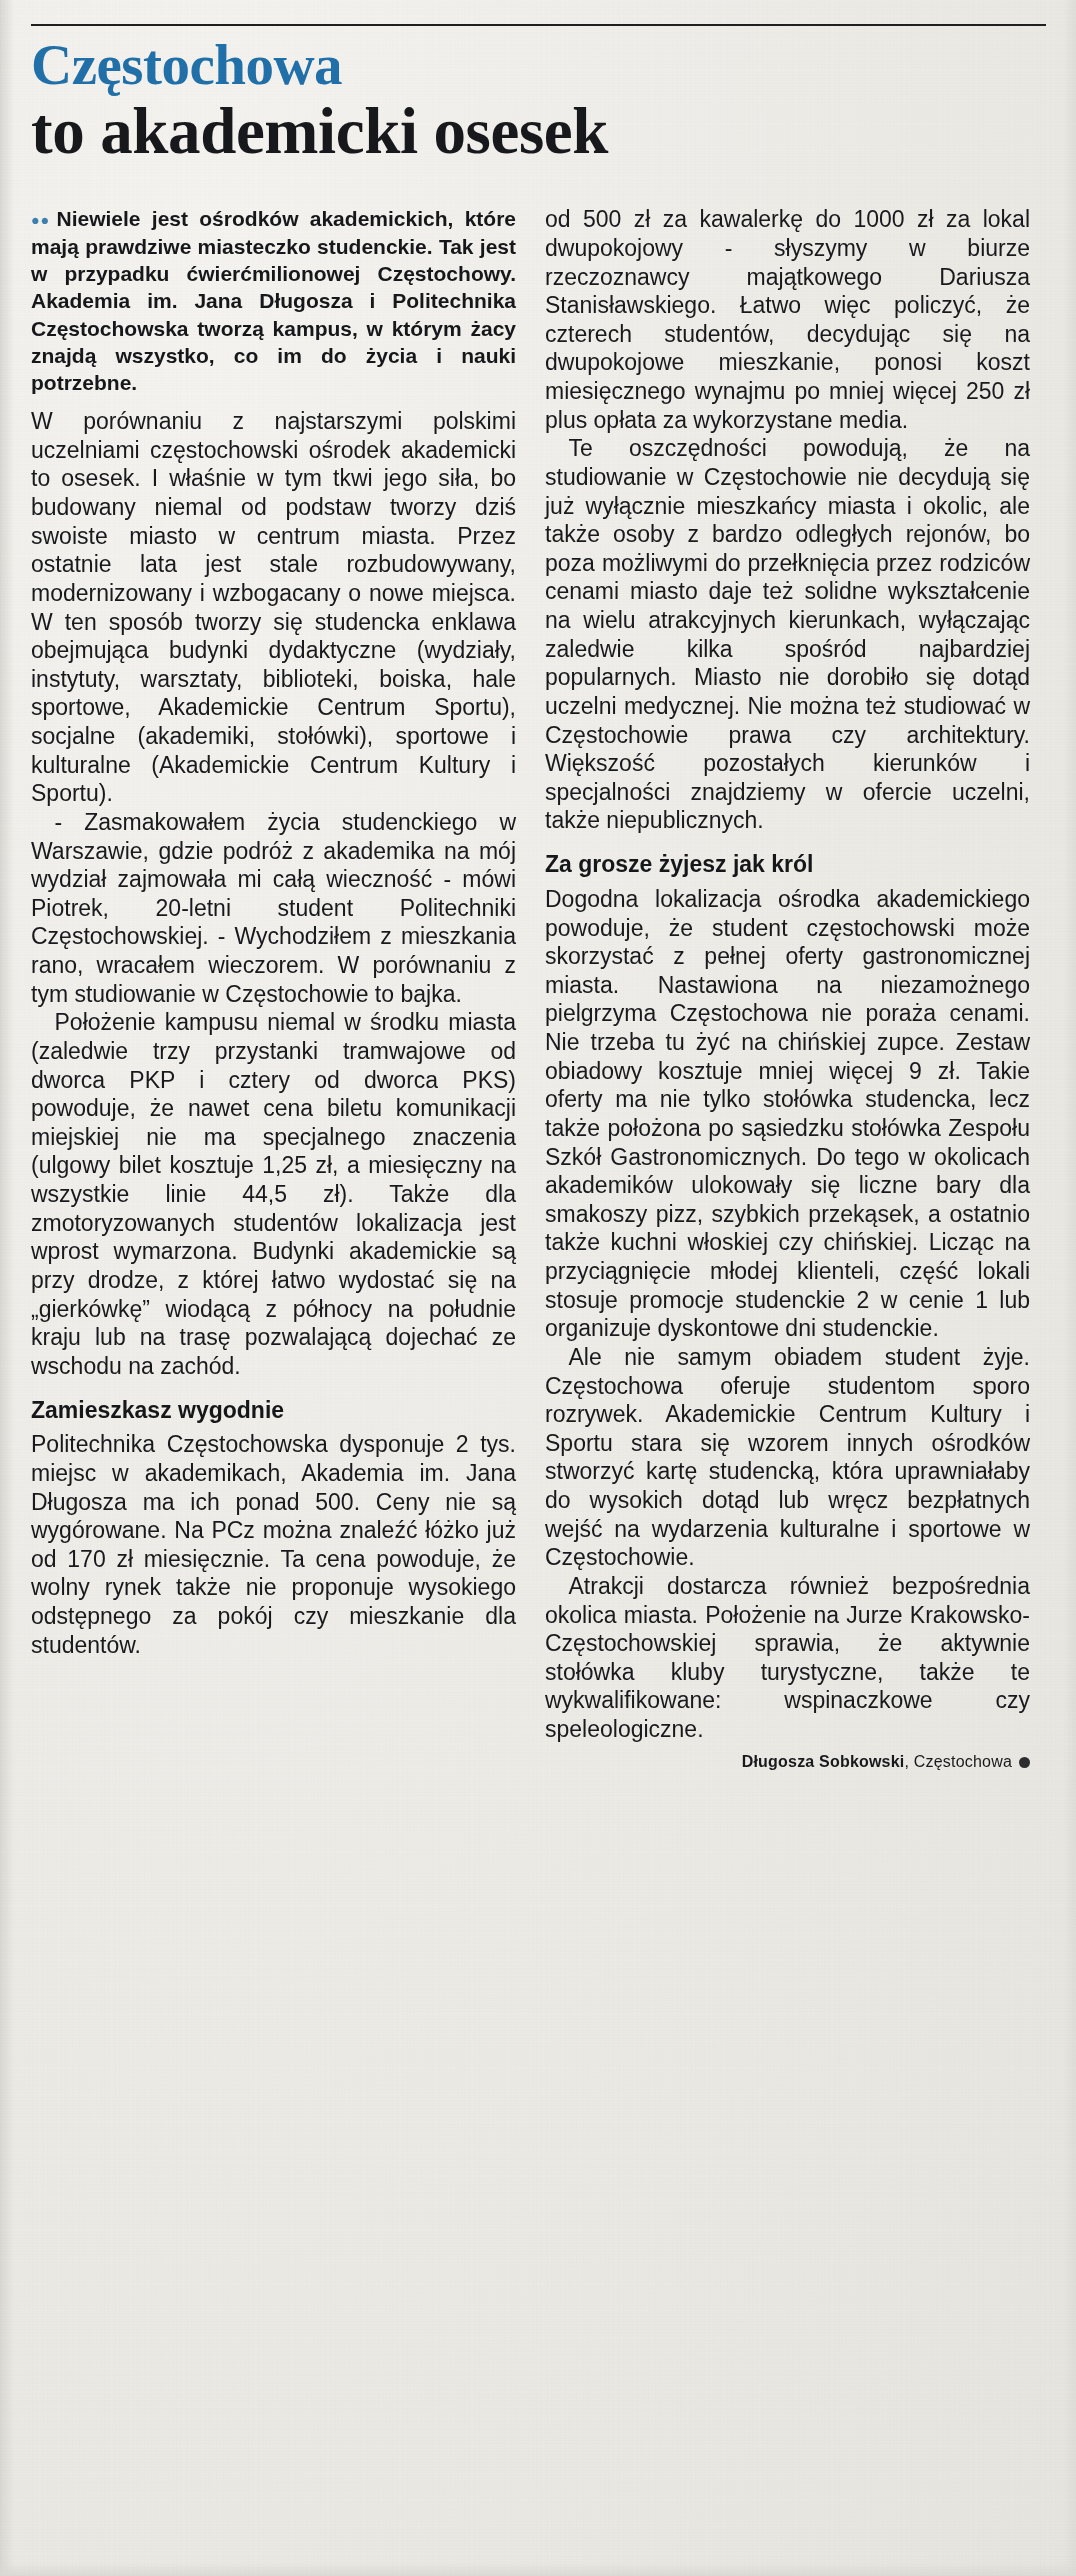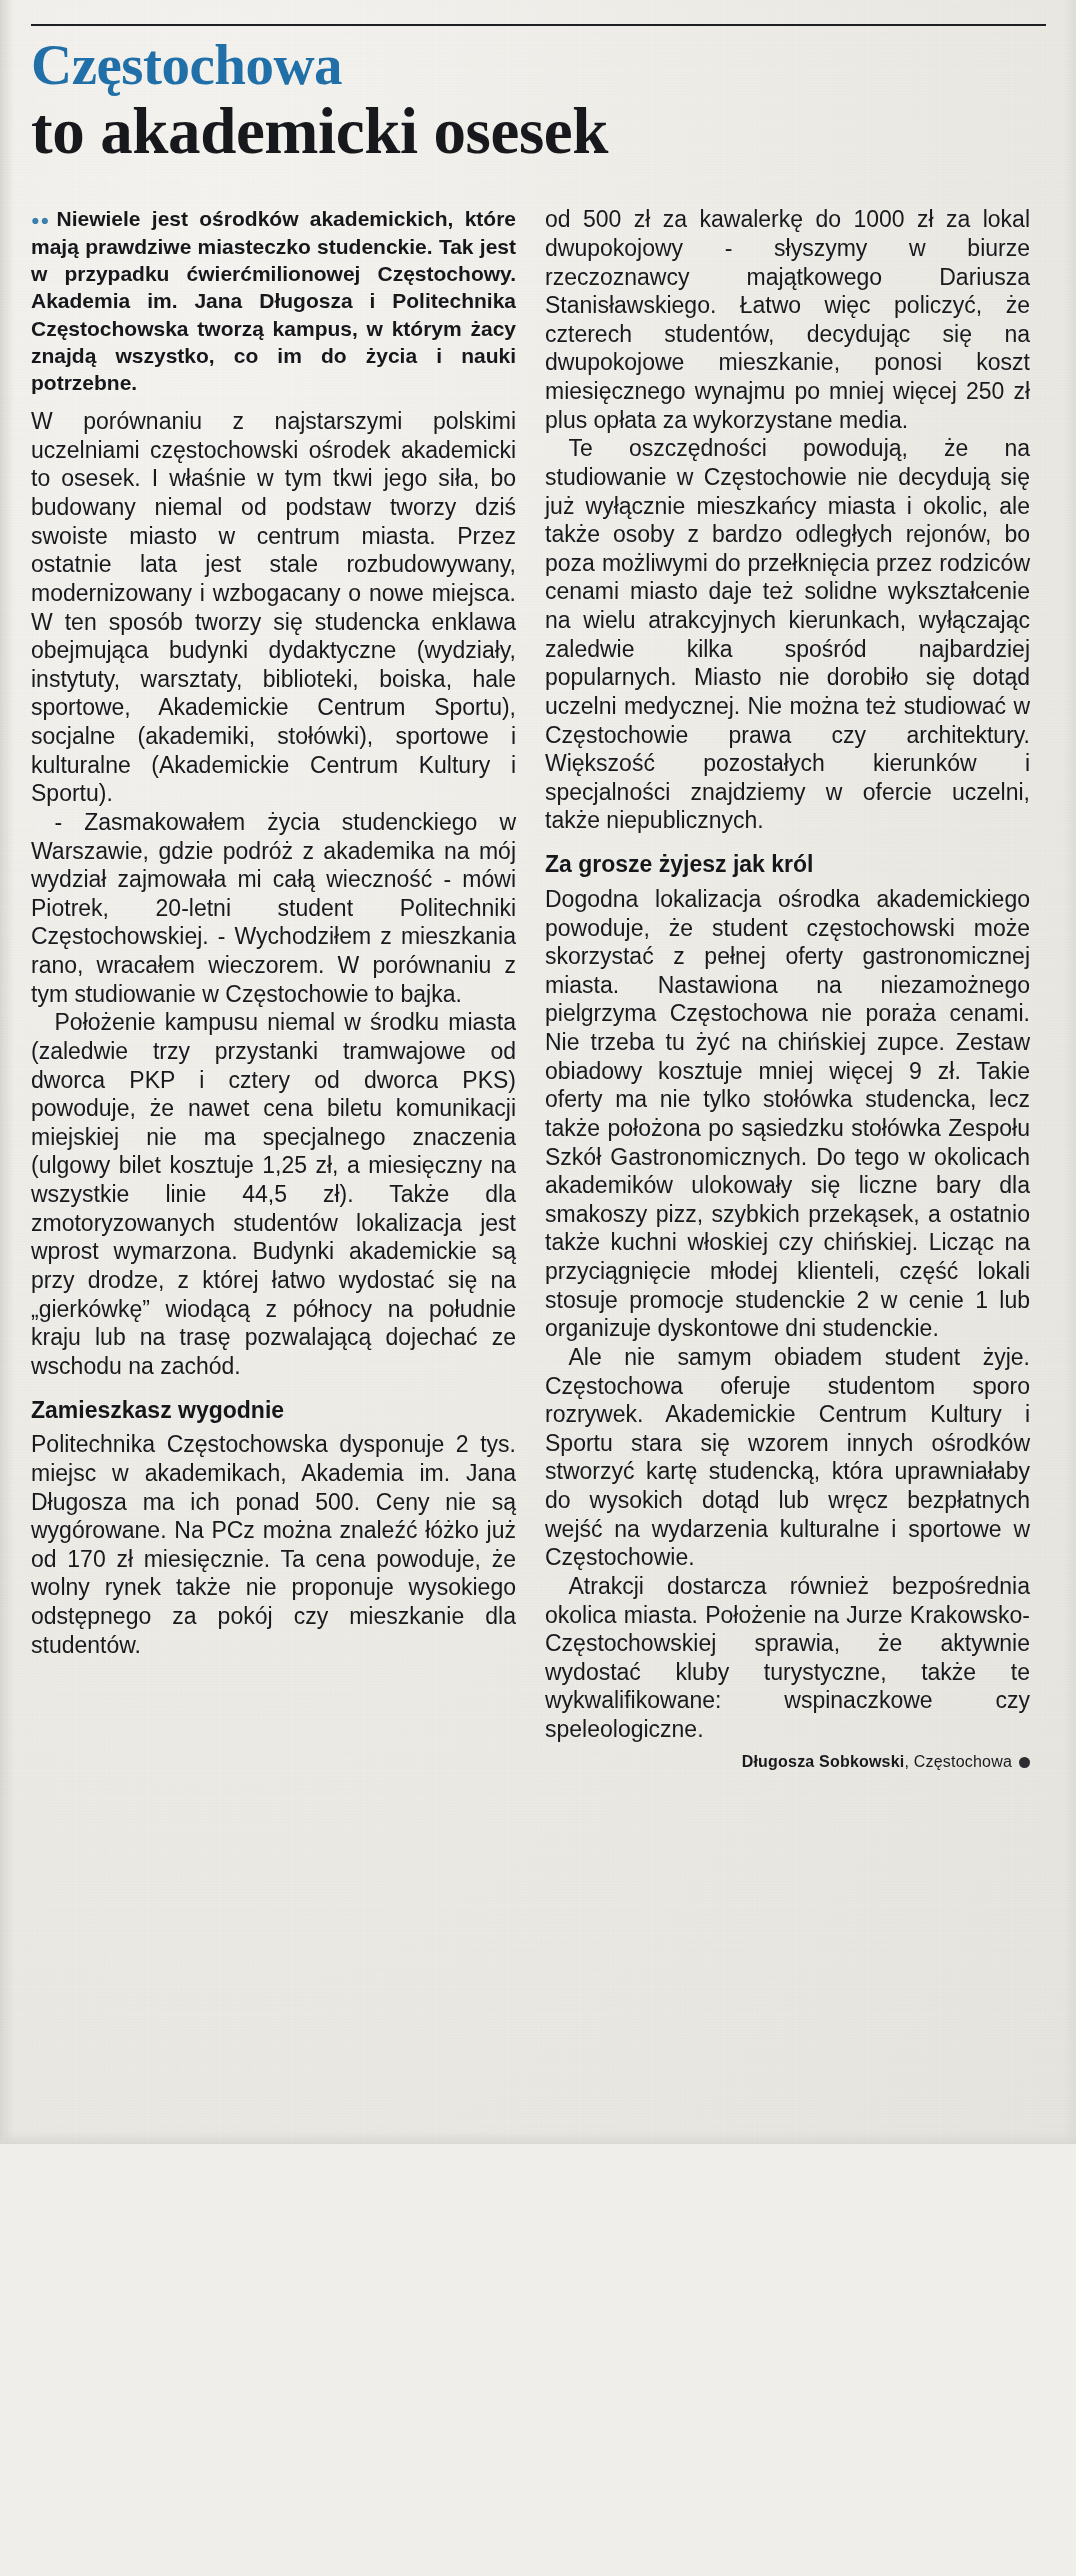--- a/index.html
+++ b/index.html
@@ -10,21 +10,21 @@
     width: 1077px;
     height: 2576px;
     background: #efeeea;
     font-family: "Liberation Serif", serif;
     color: #15161a;
     overflow: hidden;
   }
   .page {
     position: relative;
     width: 1077px;
-    height: 2144px;
+    height: 2576px;
     background:
       radial-gradient(ellipse at 20% 12%, #f4f3ef 0%, #eceae5 55%, #e6e4de 100%);
     box-sizing: border-box;
     padding: 0 31px;
   }
   .grain {
     position: absolute;
     inset: 0;
     pointer-events: none;
     opacity: .5;
@@ -183,21 +183,21 @@
     </div>
 
     <div class="col">
       <p class="body">od 500 zł za kawalerkę do 1000 zł za lokal dwupokojowy - słyszymy w biurze rzeczoznawcy majątkowego Dariusza Stanisławskiego. Łatwo więc policzyć, że czterech studentów, decydując się na dwupokojowe mieszkanie, ponosi koszt miesięcznego wynajmu po mniej więcej 250 zł plus opłata za wykorzystane media.</p>
       <p class="body">Te oszczędności powodują, że na studiowanie w Częstochowie nie decydują się już wyłącznie mieszkańcy miasta i okolic, ale także osoby z bardzo odległych rejonów, bo poza możliwymi do przełknięcia przez rodziców cenami miasto daje też solidne wykształcenie na wielu atrakcyjnych kierunkach, wyłączając zaledwie kilka spośród najbardziej popularnych. Miasto nie dorobiło się dotąd uczelni medycznej. Nie można też studiować w Częstochowie prawa czy architektury. Większość pozostałych kierunków i specjalności znajdziemy w ofercie uczelni, także niepublicznych.</p>
 
       <h2 class="sub">Za grosze żyjesz jak król</h2>
 
       <p class="body">Dogodna lokalizacja ośrodka akademickiego powoduje, że student częstochowski może skorzystać z pełnej oferty gastronomicznej miasta. Nastawiona na niezamożnego pielgrzyma Częstochowa nie poraża cenami. Nie trzeba tu żyć na chińskiej zupce. Zestaw obiadowy kosztuje mniej więcej 9 zł. Takie oferty ma nie tylko stołówka studencka, lecz także położona po sąsiedzku stołówka Zespołu Szkół Gastronomicznych. Do tego w okolicach akademików ulokowały się liczne bary dla smakoszy pizz, szybkich przekąsek, a ostatnio także kuchni włoskiej czy chińskiej. Licząc na przyciągnięcie młodej klienteli, część lokali stosuje promocje studenckie 2 w cenie 1 lub organizuje dyskontowe dni studenckie.</p>
       <p class="body">Ale nie samym obiadem student żyje. Częstochowa oferuje studentom sporo rozrywek. Akademickie Centrum Kultury i Sportu stara się wzorem innych ośrodków stworzyć kartę studencką, która uprawniałaby do wysokich dotąd lub wręcz bezpłatnych wejść na wydarzenia kulturalne i sportowe w Częstochowie.</p>
-      <p class="body">Atrakcji dostarcza również bezpośrednia okolica miasta. Położenie na Jurze Krakowsko-Częstochowskiej sprawia, że aktywnie wydostać kluby turystyczne, także te wykwalifikowane: wspinaczkowe czy speleologiczne.</p>
+      <p class="body">Atrakcji dostarcza również bezpośrednia okolica miasta. Położenie na Jurze Krakowsko-Częstochowskiej sprawia, że aktywnie stołówka kluby turystyczne, także te wykwalifikowane: wspinaczkowe czy speleologiczne.</p>
 
       <div class="byline">
         <span class="author">Długosza Sobkowski</span><span>, </span><span class="city">Częstochowa</span><span class="dot"></span>
       </div>
     </div>
 
   </div>
 
   <div class="grain"></div>
 </div>

